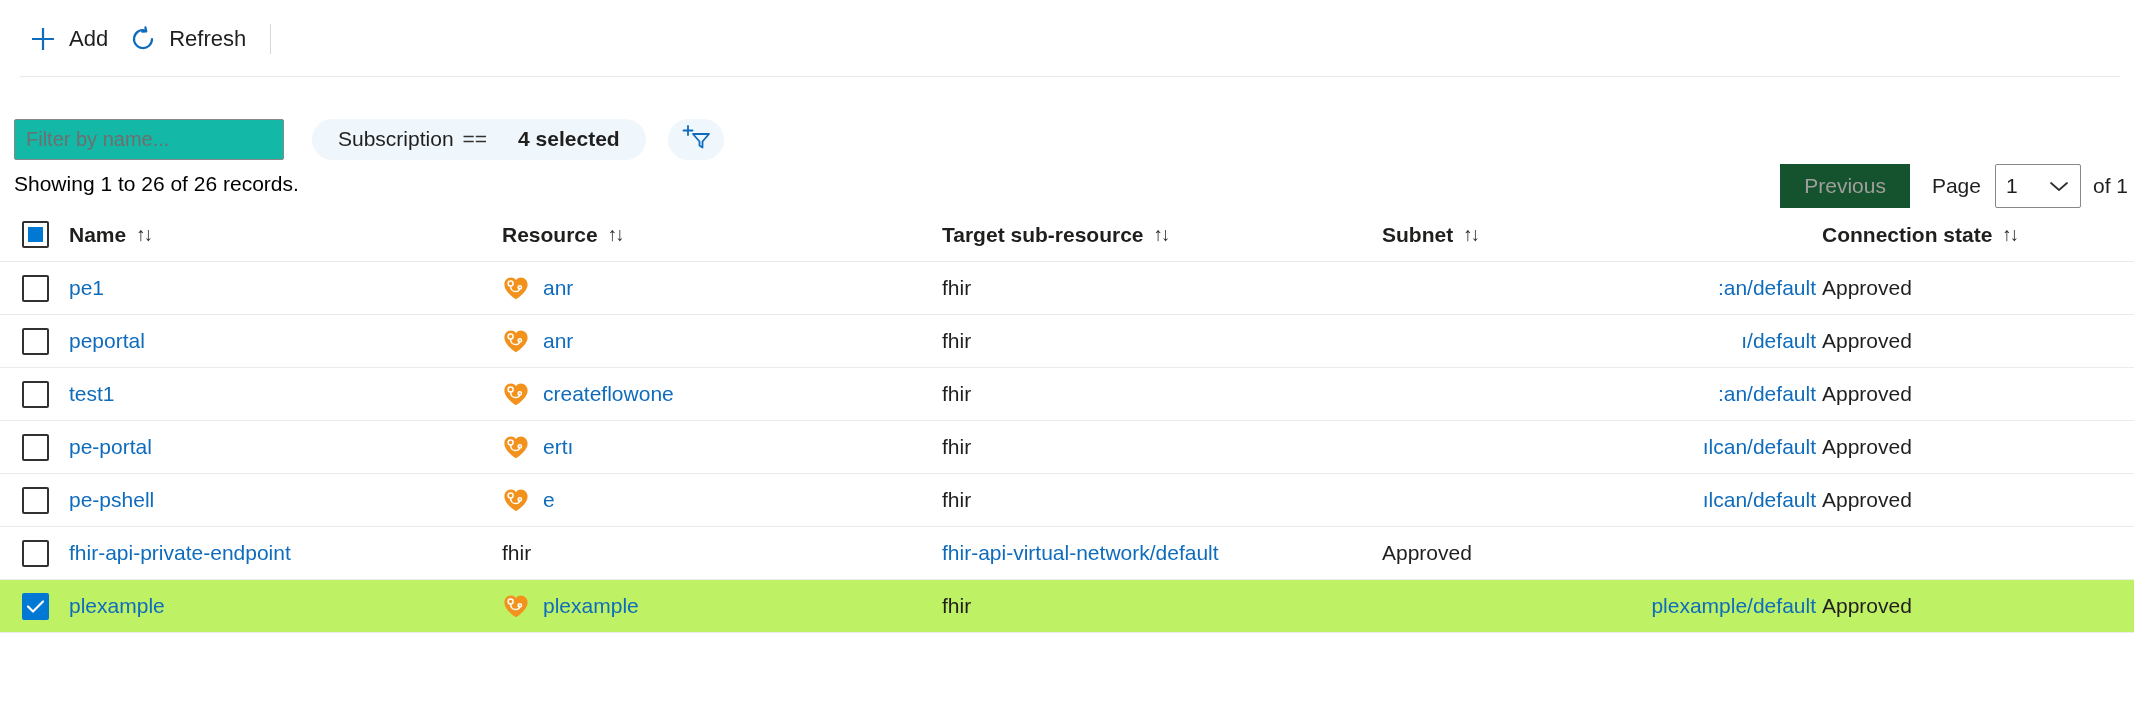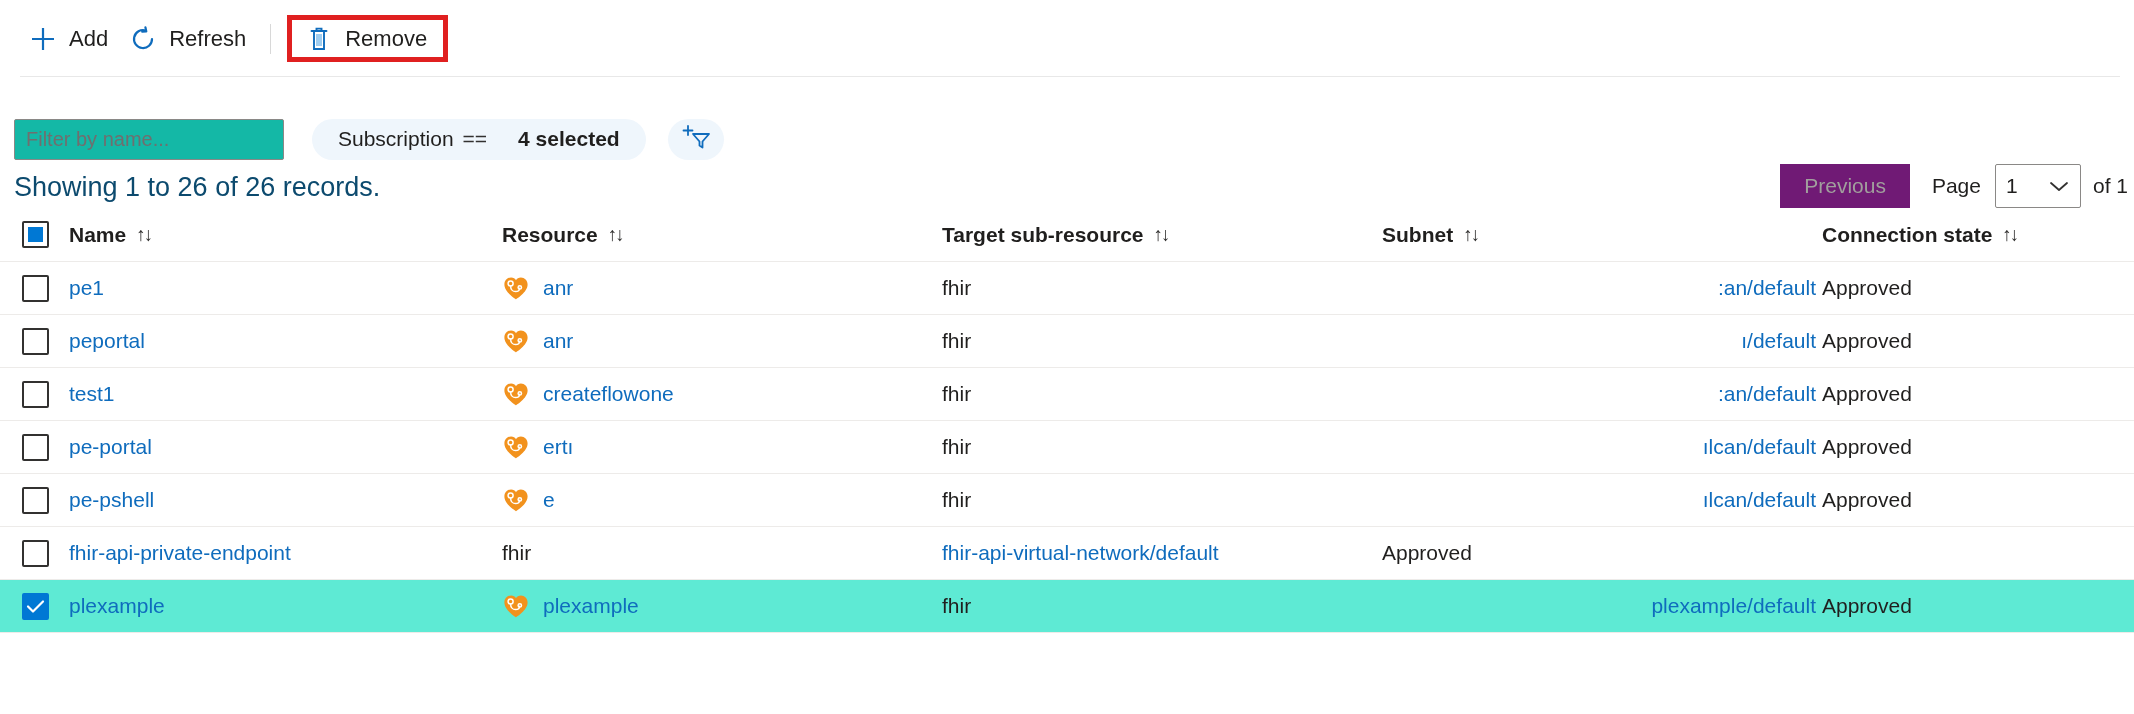--- a/index.html
+++ b/index.html
@@ -128,36 +128,36 @@
     align-items: center;
     justify-content: center;
     cursor: pointer;
   }
 
   
   .records {
     position: absolute;
     left: 14px;
     top: 172px;
-    font-size: 27px;
-    color: #0c4a6e;
+    font-size: 21px;
+    color: #000000;
     white-space: nowrap;
   }
   .paging {
     position: absolute;
     right: 6px;
     top: 164px;
     display: flex;
     align-items: center;
     height: 44px;
     font-size: 21px;
     color: #201f1e;
   }
   .btn-prev {
-    background: #701a75;
+    background: #14532d;
     color: #a19f9d;
     border: none;
     height: 44px;
     padding: 0 24px;
     font-family: "Liberation Sans", sans-serif;
     font-size: 21px;
     cursor: default;
   }
   .page-label { margin: 0 14px 0 22px; text-align: center; }
   .page-select {
@@ -198,21 +198,21 @@
     border-bottom: 1px solid #edebe9;
     padding-left: 22px;
   }
   .thead {
     height: 54px;
     border-bottom: 1px solid #edebe9;
     font-size: 21px;
     font-weight: bold;
     color: #201f1e;
   }
-  .trow.selected { background: #5eead4; }
+  .trow.selected { background: #bef264; }
   .c-name   { width: 480px; display: flex; align-items: center; flex: 0 0 auto; }
   .c-res    { width: 440px; display: flex; align-items: center; flex: 0 0 auto; }
   .c-sub    { width: 440px; display: flex; align-items: center; flex: 0 0 auto; }
   .c-subnet { width: 440px; display: flex; align-items: center; flex: 0 0 auto; }
   .c-state  { width: 300px; display: flex; align-items: center; flex: 0 0 auto; }
 
   .sortico { margin-left: 10px; font-weight: normal; font-size: 19px; color: #323130; letter-spacing: -2px; }
 
   .cb {
     width: 27px;
@@ -284,33 +284,20 @@
       <svg width="28" height="28" viewBox="0 0 28 28" aria-hidden="true">
         <path d="M23 14 A9 9 0 1 1 16.8 5.5" stroke="#0f6cbd" stroke-width="2.2" fill="none" stroke-linecap="round"></path>
         <path d="M16.4 2.3 L17.3 6.4 L13.2 6.7" stroke="#0f6cbd" stroke-width="2.2" fill="none" stroke-linecap="round" stroke-linejoin="round"></path>
       </svg>
     </span>
     <span>Refresh</span>
   </button>
 
   <div class="cmd-sep"></div>
 
-  <div class="remove-wrap">
-    <button class="cmd">
-      <span class="ico">
-        <svg width="28" height="28" viewBox="0 0 28 28" aria-hidden="true">
-          <path d="M9 6 H19 V24 H9 Z" stroke="#0f6cbd" stroke-width="1.9" fill="none"></path>
-          <rect x="11" y="9" width="6" height="12" fill="#9fcdf0"></rect>
-          <path d="M6.5 6 H21.5" stroke="#0f6cbd" stroke-width="1.9" fill="none" stroke-linecap="round"></path>
-          <path d="M11.5 6 V3.6 H16.5 V6" stroke="#0f6cbd" stroke-width="1.9" fill="none"></path>
-        </svg>
-      </span>
-      <span>Remove</span>
-    </button>
-  </div>
 
 </div>
 <div class="toolbar-rule"></div>
 
 <div class="filterbar">
 
   <input class="filter-input" type="text" placeholder="Filter by name..." style="">
 
   <div class="filter-pill">
     <span>Subscription</span>

